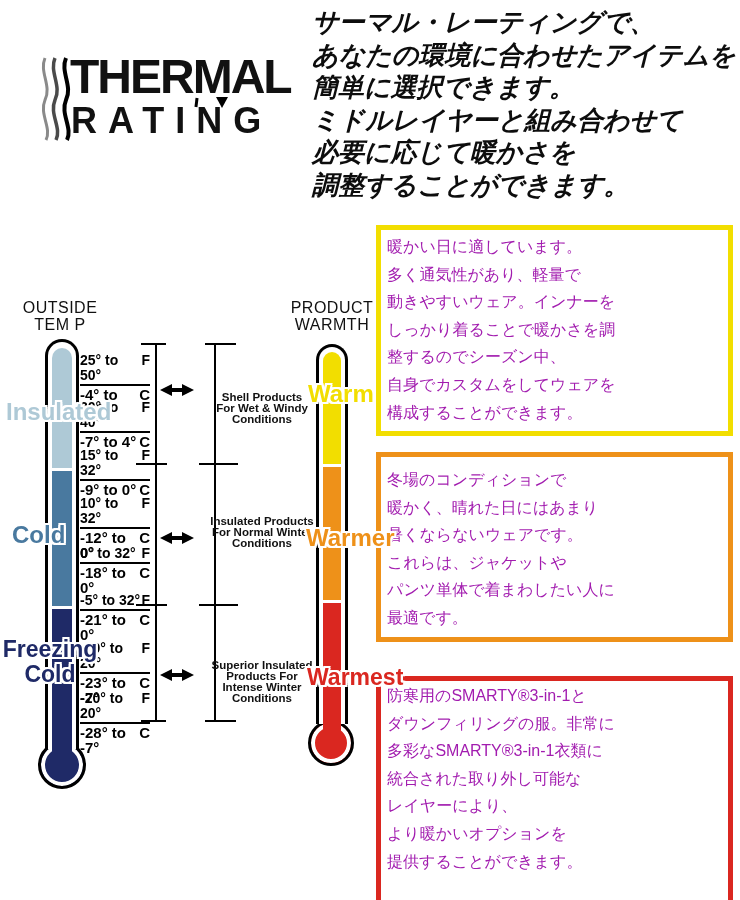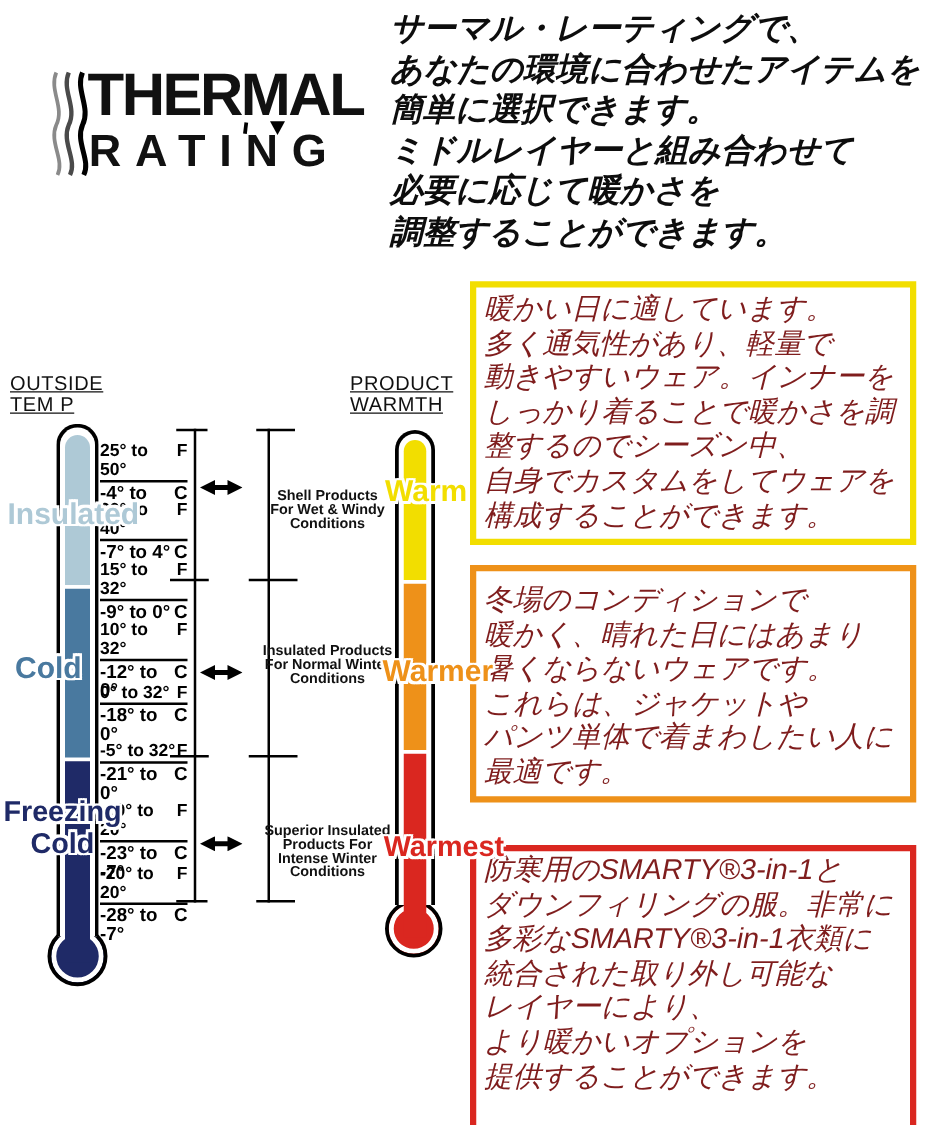--- a/index.html
+++ b/index.html
@@ -10,21 +10,21 @@
   
   .logo-thermal{left:70px;top:55px;font-size:48px;font-weight:bold;letter-spacing:-2px;line-height:44px;color:#111;}
   .logo-rating{left:71px;top:104px;font-size:36px;font-weight:bold;letter-spacing:11px;line-height:34px;color:#111;}
   .logo-tri{left:216px;top:97px;width:0;height:0;border-left:6px solid transparent;border-right:6px solid transparent;border-top:11px solid #000;}
   .logo-tick{left:195px;top:98px;width:3px;height:9px;background:#000;transform:rotate(7deg);}
 
   
   .intro{left:312px;top:6px;width:430px;font-size:26px;line-height:32.5px;font-weight:bold;font-style:italic;color:#0d0d0d;}
 
   
-  .col-header{font-size:16px;line-height:17px;text-align:left;letter-spacing:.5px;color:#111;text-decoration:underline;}
+  .col-header{font-size:16px;line-height:17px;text-align:center;letter-spacing:.5px;color:#111;}
   #hdr-out{left:8px;top:299px;width:104px;}
   #hdr-prod{left:280px;top:299px;width:104px;}
 
   
   .tube{border:3px solid #000;border-bottom:none;background:#fff;border-radius:17px 17px 0 0;box-sizing:border-box;z-index:2;}
   #tube-l{left:45px;top:339px;width:34px;height:410px;}
   #tube-r{left:316px;top:344px;width:32px;height:380px;}
   .bulb{border-radius:50%;border:3px solid #000;box-shadow:inset 0 0 0 4px #fff;box-sizing:border-box;z-index:1;}
   #bulb-l{left:38px;top:741px;width:48px;height:48px;}
   #bulb-r{left:308px;top:720px;width:46px;height:46px;}
@@ -61,21 +61,21 @@
   .dbl-arrow{left:160px;width:34px;height:12px;z-index:4;}
 
   
   .product{left:210px;width:104px;text-align:center;font-weight:bold;font-size:11.5px;line-height:11px;z-index:4;color:#111;}
 
   
   .desc-box{width:357px;border:5px solid #000;box-sizing:border-box;background:#fff;z-index:2;overflow:hidden;}
   #box1{left:376px;top:225px;height:211px;padding-top:3px;}
   #box2{left:376px;top:452px;height:190px;padding-top:9px;}
   #box3{left:376px;top:676px;height:241px;padding-top:1px;}
-  .desc-box .bx{padding-left:6px;font-size:23px;line-height:27.6px;font-style:italic;white-space:nowrap;color:#7f1d1d;}
+  .desc-box .bx{padding-left:6px;font-size:16px;line-height:27.6px;white-space:nowrap;color:#a21caf;}
 </style>
 </head>
 <body>
 
 <div class="canvas">
 
   <svg class="abs" style="left:38px;top:56px;" width="36" height="86" viewBox="0 0 36 86">
     <path d="M7,2 C1,16 14,30 7,44 C1,58 14,72 8,84" fill="none" stroke="#8a8a8a" stroke-width="3"></path>
     <path d="M17,2 C11,16 24,30 17,44 C11,58 24,72 18,84" fill="none" stroke="#4a4a4a" stroke-width="3.5"></path>
     <path d="M28,2 C22,16 35,30 28,44 C22,58 35,72 29,84" fill="none" stroke="#000" stroke-width="4"></path>

